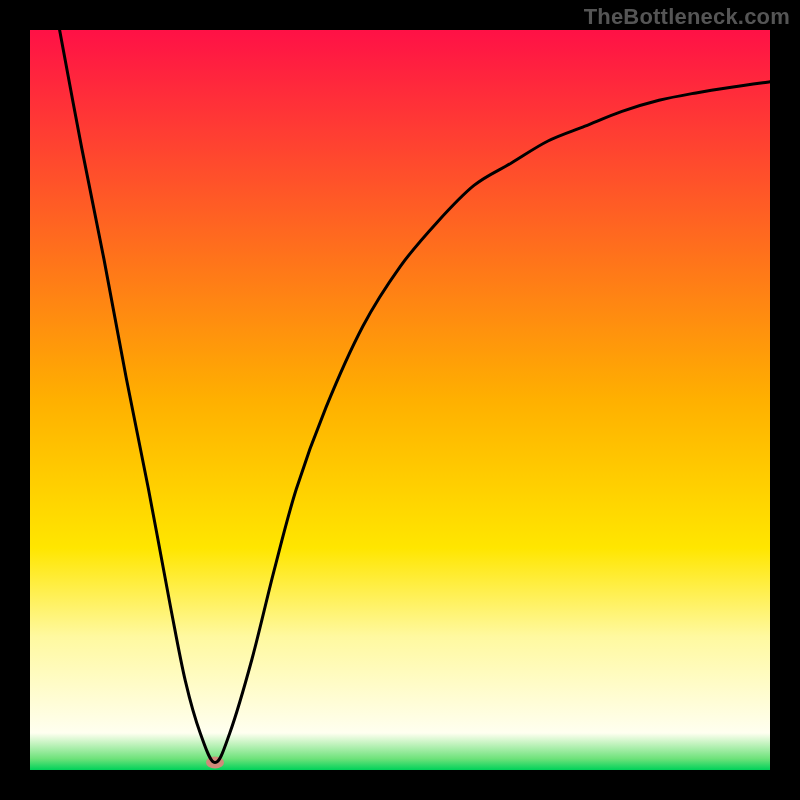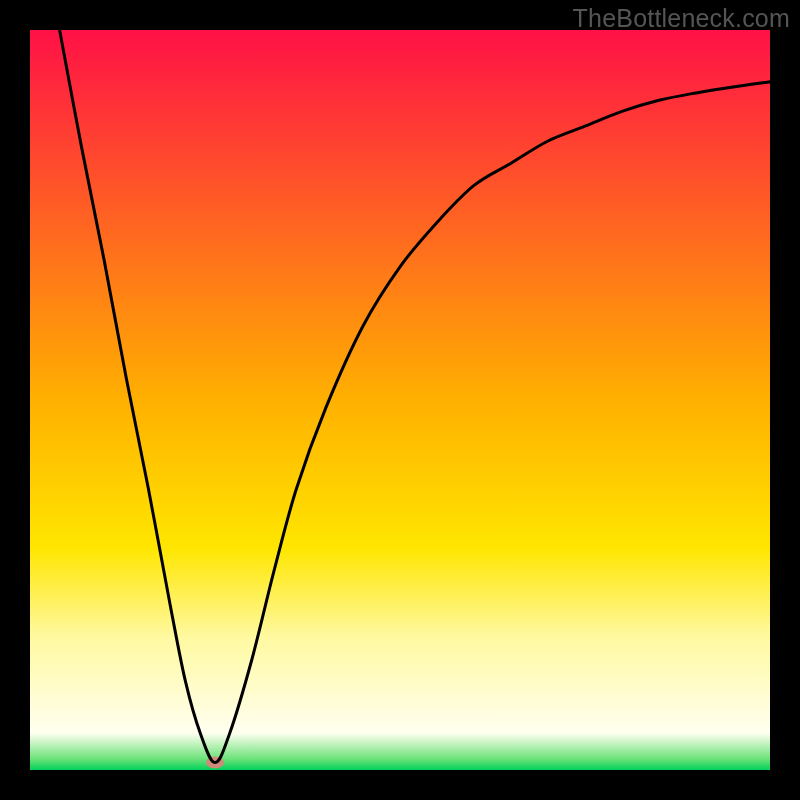--- a/index.html
+++ b/index.html
@@ -17,22 +17,22 @@
     top: 0;
     width: 800px;
     height: 800px;
     background: #000;
   }
   .watermark {
     position: absolute;
     top: 4px;
     right: 10px;
     color: #555;
-    font-size: 25px;
-    font-weight: 400;
+    font-size: 22px;
+    font-weight: 700;
     letter-spacing: 0.2px;
     user-select: none;
   }
   svg {
     position: absolute;
     left: 0;
     top: 0;
   }
 </style>
 </head>

